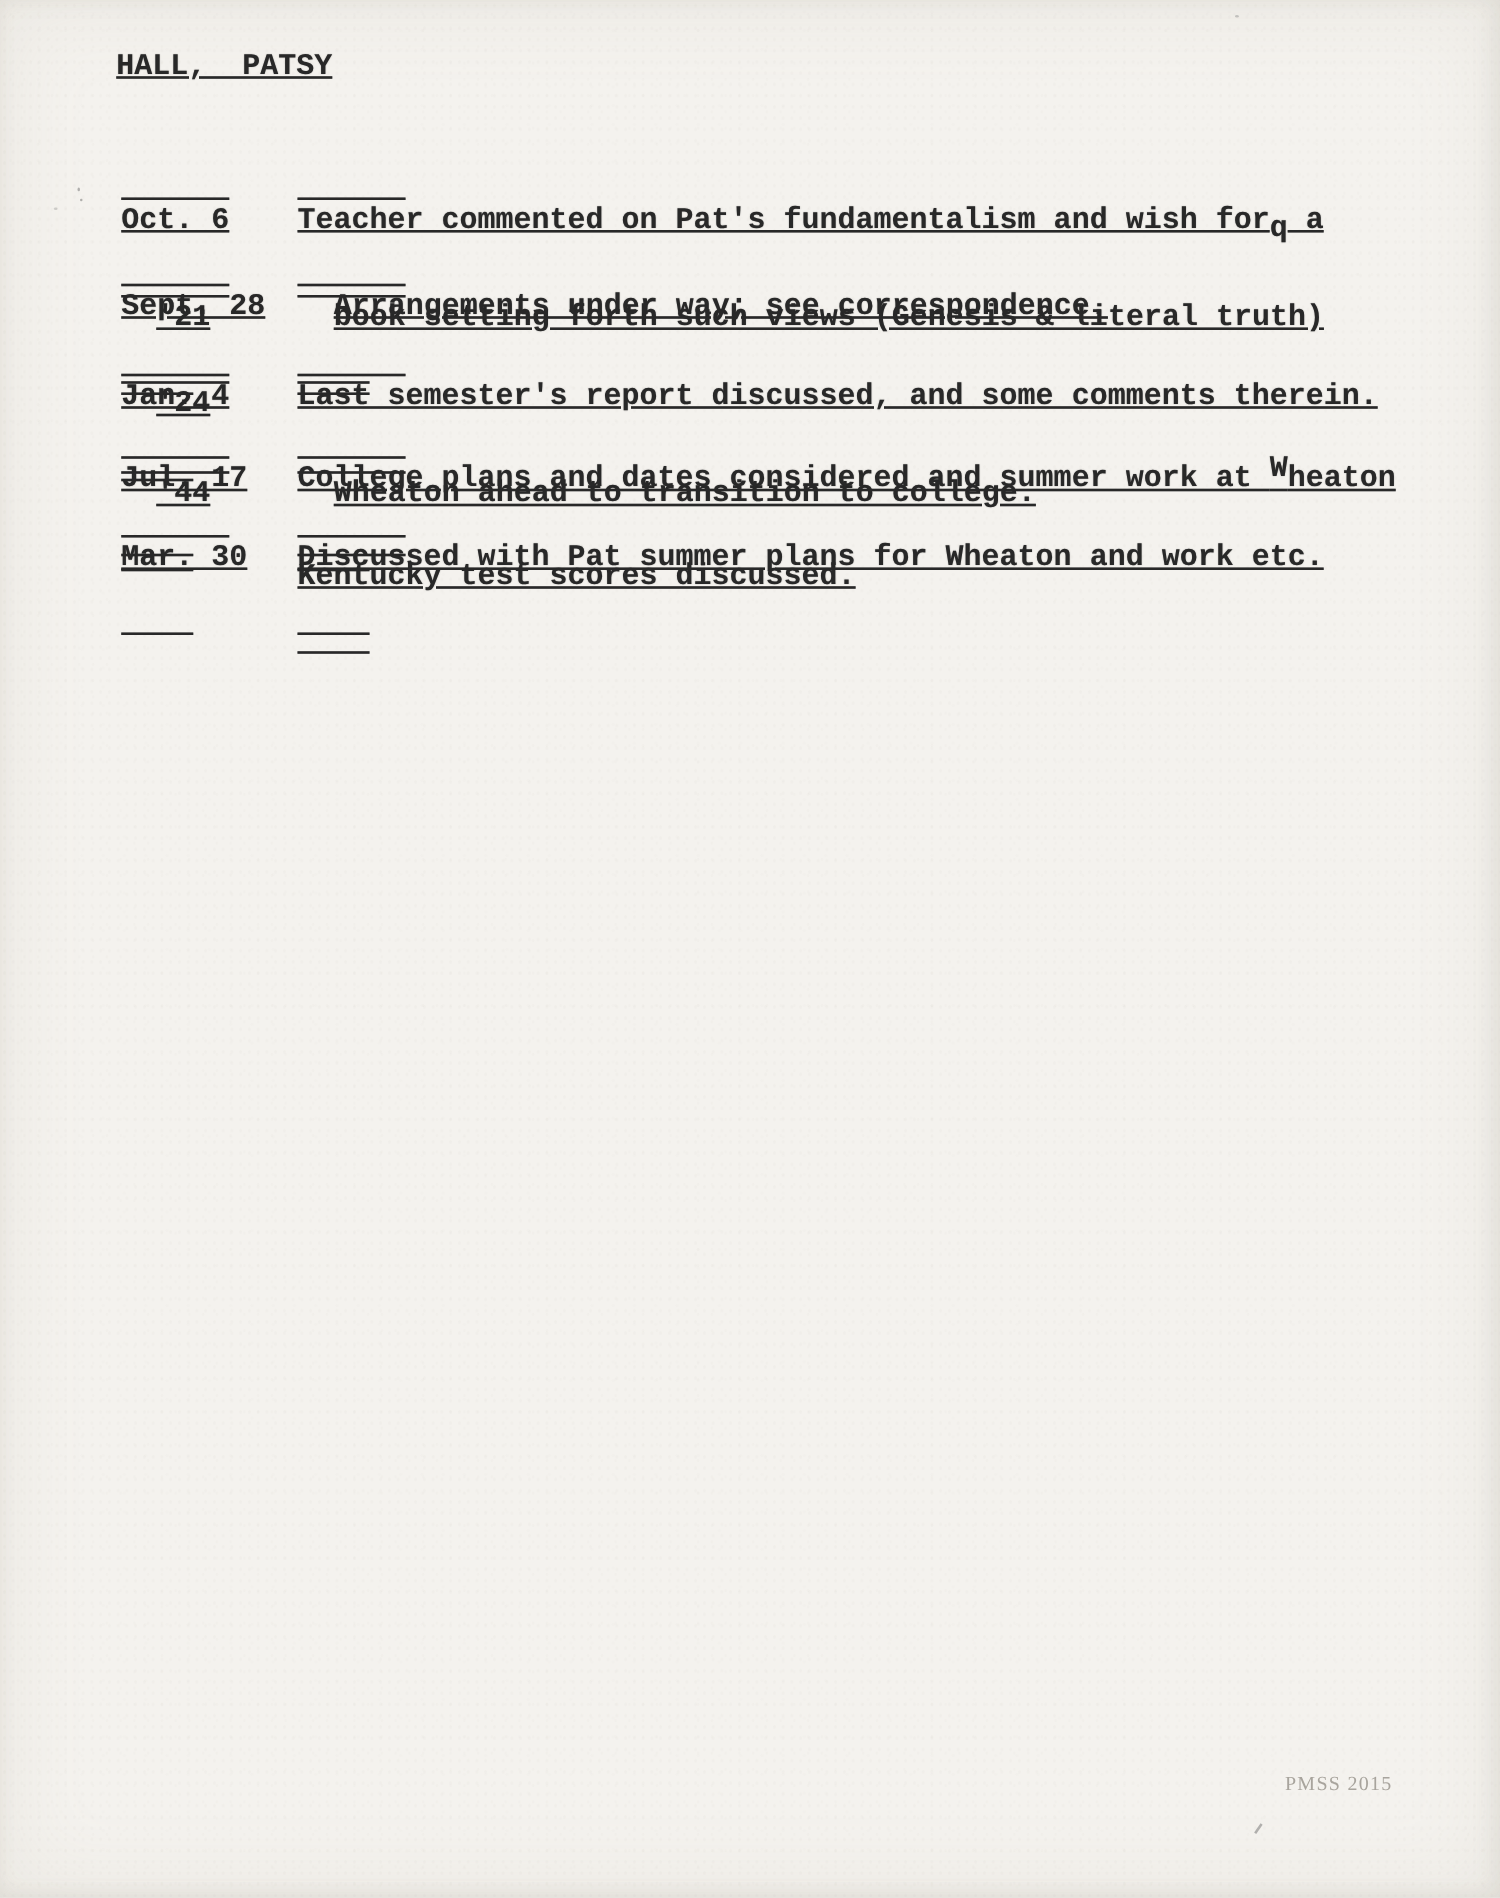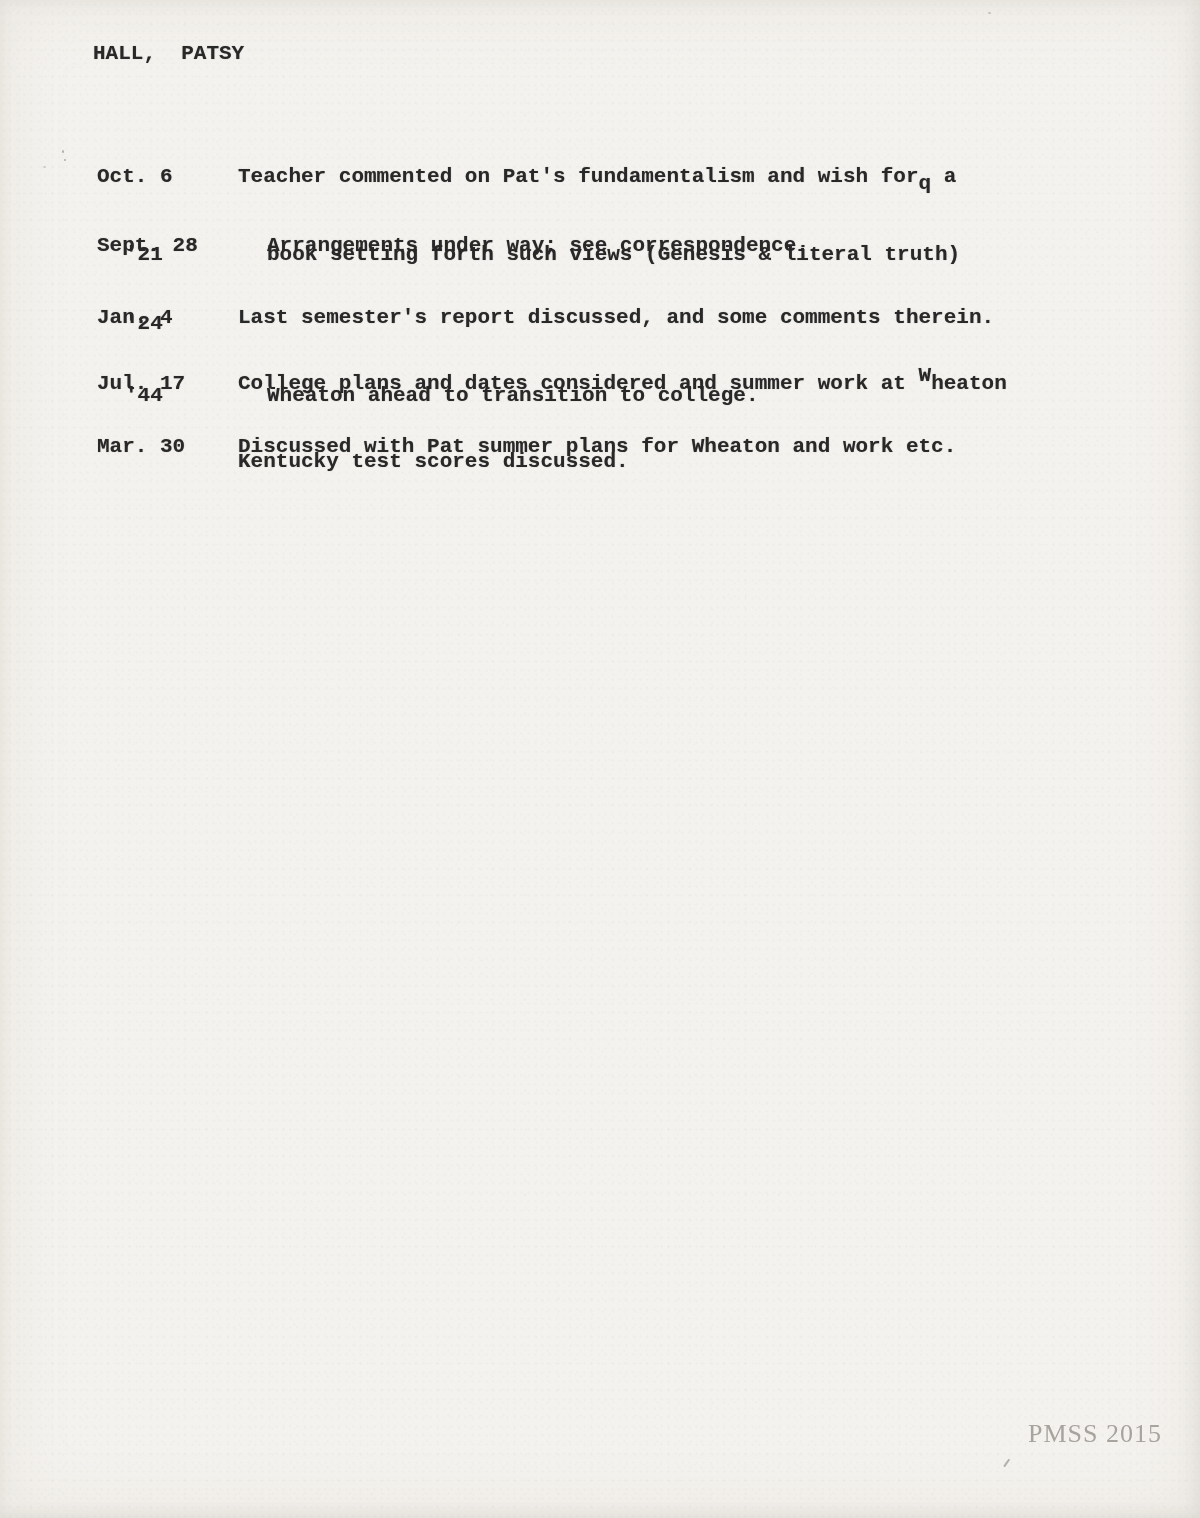--- a/index.html
+++ b/index.html
@@ -18,27 +18,28 @@
       radial-gradient(rgba(150,140,120,0.018) 1.2px, transparent 1.5px) 6px 2px / 17px 15px,
       #f4f2ee;
     box-shadow:
       inset 0 0 70px rgba(170,160,140,0.14),
       inset -6px 0 18px rgba(150,145,135,0.10),
       inset 0 -4px 14px rgba(160,155,145,0.08);
     font-family: "Liberation Mono", "DejaVu Sans Mono", monospace;
     color: #262626;
   }
   .typewriter {
-    font-size: 21px;
+    font-size: 24px;
     line-height: 26px;
     font-weight: 600;
     letter-spacing: 0;
     color: #282828;
     text-shadow: 0 0 1px rgba(45,45,45,0.45);
     white-space: pre;
+    text-decoration: underline;
   }
   .doc-title {
     position: absolute;
     left: 93px;
     top: 41px;
   }
   .entry {
     position: absolute;
     left: 0;
     width: 1200px;
@@ -65,21 +66,21 @@
   }
   .sup-char {
     position: relative;
     top: -8px;
   }
   .watermark {
     position: absolute;
     left: 1028px;
     top: 1419px;
     font-family: "Liberation Serif", "DejaVu Serif", serif;
-    font-size: 26px;
+    font-size: 16px;
     letter-spacing: 1px;
     color: #a8a49d;
     white-space: pre;
   }
   .speck {
     position: absolute;
     background: rgba(95,95,95,0.45);
     border-radius: 50%;
   }
   .speck-a { left: 62px;  top: 150px; width: 2px; height: 3px; }

